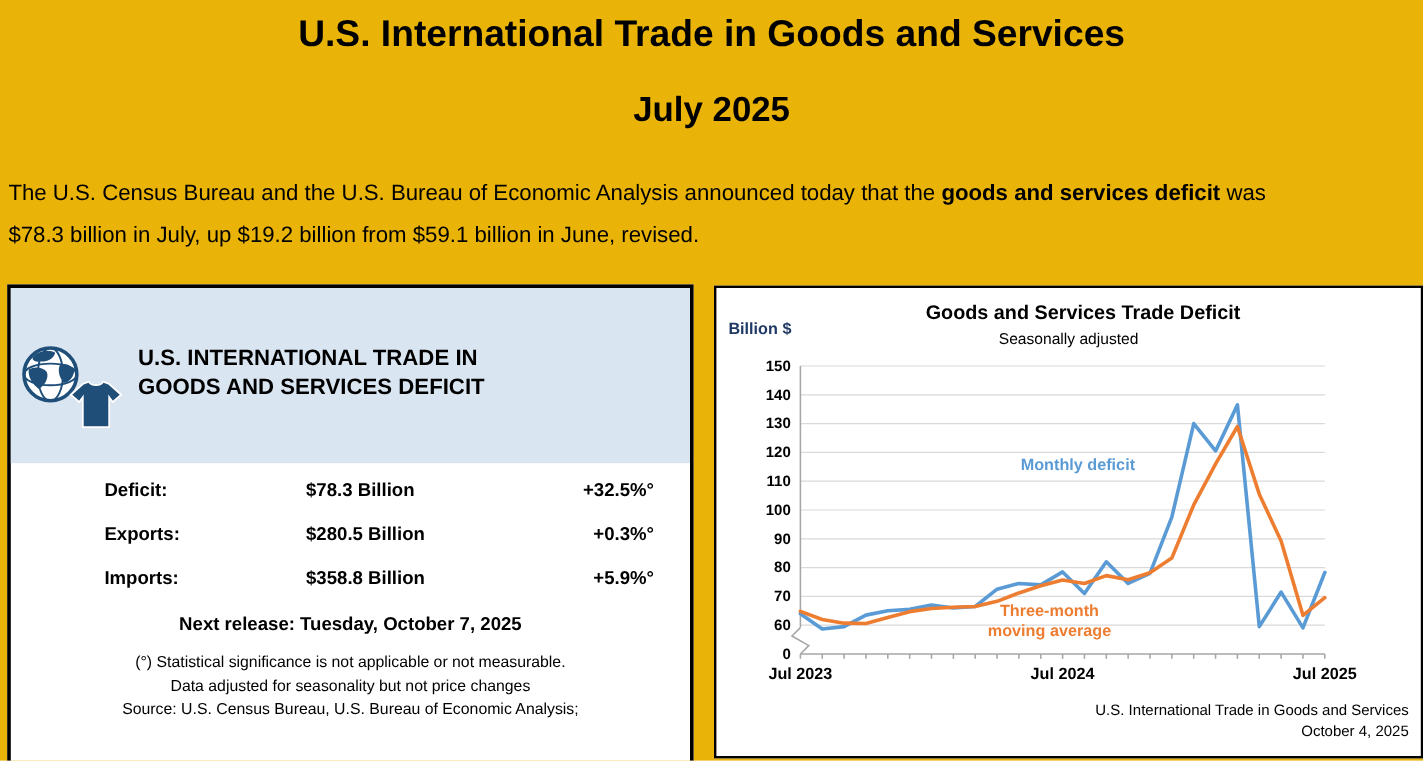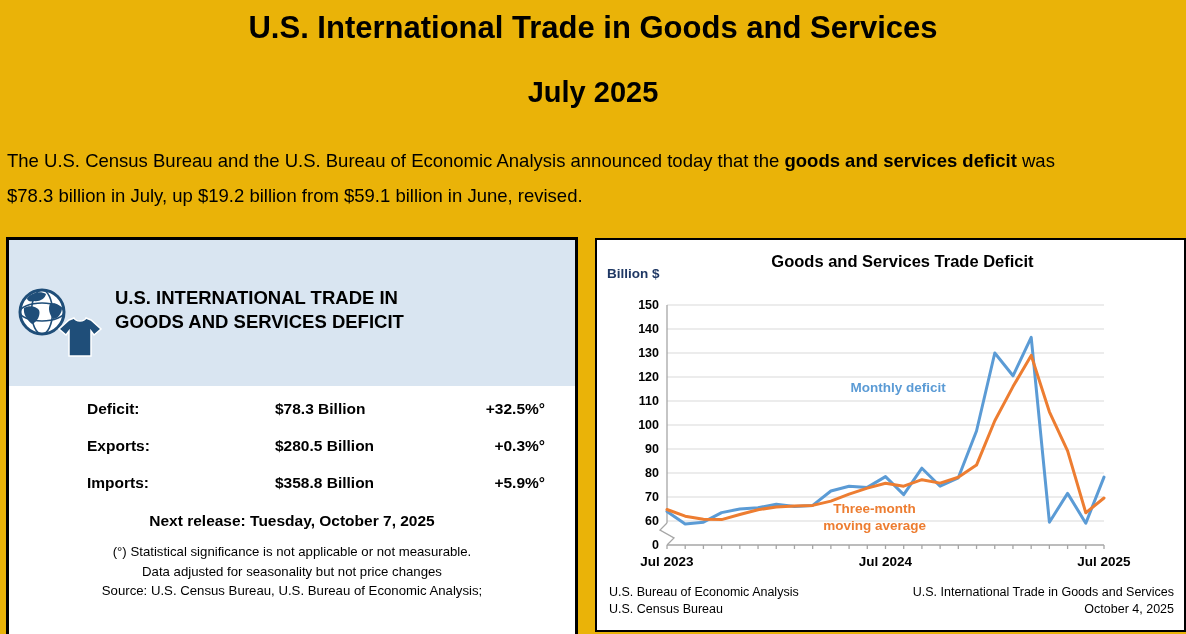--- a/index.html
+++ b/index.html
@@ -20,21 +20,21 @@
     border:3px solid #000; background:#fff; }
   .card-header { position:absolute; left:0; top:0; width:100%; height:146px; background:#D9E5F1; }
   .icon-cluster { position:absolute; left:8px; top:42px; width:92px; height:80px; }
   .globe-icon { position:absolute; left:0; top:4px; }
   .tshirt-icon { position:absolute; left:40px; top:34px; }
   .card-heading { position:absolute; left:106px; top:46px; width:440px;
     font-size:18.5px; font-weight:bold; line-height:24px; }
   .stats { position:absolute; left:0; top:152px; width:100%; }
   .stat-row { position:relative; height:37px; }
   .stat-label { position:absolute; left:78px; top:8px; font-size:15.5px; font-weight:bold; }
-  .stat-value { position:absolute; left:246px; top:8px; font-size:15.5px; font-weight:bold;margin-left:20px; }
+  .stat-value { position:absolute; left:246px; top:8px; font-size:15.5px; font-weight:bold; }
   .stat-change { position:absolute; right:30px; top:8px; width:130px; text-align:right;
     font-size:15.5px; font-weight:bold; }
   .next-release { position:absolute; left:0; top:272px; width:100%; text-align:center;
     font-size:15.5px; font-weight:bold; }
   .footnotes { position:absolute; left:0; top:302px; width:100%; text-align:center;
     font-size:13.2px; line-height:19.5px; }
 
   
   .chart-panel { position:absolute; left:595px; top:238px; width:591px; height:394px;
     border:2px solid #000; background:#fff; }
@@ -110,20 +110,21 @@
 
     <div class="footnotes">
       <div>(°) Statistical significance is not applicable or not measurable.</div>
       <div>Data adjusted for seasonality but not price changes</div>
       <div>Source: U.S. Census Bureau, U.S. Bureau of Economic Analysis;</div>
     </div>
   </section>
 
   <section class="chart-panel">
     <div class="chart-title">Goods and Services Trade Deficit</div>
+    <div class="chart-subtitle">Seasonally adjusted</div>
     <div class="y-axis-title">Billion $</div>
 
     <svg id="chart-svg" viewBox="0 0 520 300">
         <text x="40" y="254" text-anchor="end" class="ax">0</text>
         <line x1="48" y1="226" x2="485" y2="226" stroke="#d9d9d9" stroke-width="1"></line>
         <text x="40" y="230" text-anchor="end" class="ax">60</text>
         <line x1="48" y1="202" x2="485" y2="202" stroke="#d9d9d9" stroke-width="1"></line>
         <text x="40" y="206" text-anchor="end" class="ax">70</text>
         <line x1="48" y1="178" x2="485" y2="178" stroke="#d9d9d9" stroke-width="1"></line>
         <text x="40" y="182" text-anchor="end" class="ax">80</text>
@@ -173,24 +174,20 @@
         <text x="266.5" y="271" text-anchor="middle" class="axb">Jul 2024</text>
         <text x="485" y="271" text-anchor="middle" class="axb">Jul 2025</text>
         <polyline points="48.0,216.4 66.2,229.1 84.4,227.2 102.6,217.6 120.8,214.0 139.0,212.8 157.3,209.2 175.5,211.6 193.7,210.4 211.9,196.0 230.1,191.2 248.3,192.4 266.5,181.6 284.7,199.6 302.9,173.2 321.1,191.2 339.3,182.8 357.5,136.0 375.8,58.0 394.0,80.8 412.2,42.4 430.4,227.2 448.6,198.4 466.8,228.2 485.0,182.1" fill="none" stroke="#5B9BD5" stroke-width="3" stroke-linejoin="round" stroke-linecap="round"></polyline>
         <polyline points="48.0,214.5 66.2,221.2 84.4,224.3 102.6,224.6 120.8,219.5 139.0,214.7 157.3,212.1 175.5,211.1 193.7,210.4 211.9,206.1 230.1,199.1 248.3,193.1 266.5,188.3 284.7,191.2 302.9,184.7 321.1,188.1 339.3,182.3 357.5,170.1 375.8,125.7 394.0,91.6 412.2,60.4 430.4,116.8 448.6,155.9 466.8,217.8 485.0,203.0" fill="none" stroke="#ED7D31" stroke-width="3" stroke-linejoin="round" stroke-linecap="round"></polyline>
         <text x="279.2458333333333" y="97" text-anchor="middle" class="slab" fill="#5B9BD5">Monthly deficit</text>
         <text x="255.575" y="218" text-anchor="middle" class="slab" fill="#ED7D31">Three-month</text>
         <text x="255.575" y="235" text-anchor="middle" class="slab" fill="#ED7D31">moving average</text>
       </svg>
 
     <div class="chart-footer">
-      <div class="left">
-        <div>U.S. Bureau of Economic Analysis</div>
-        <div>U.S. Census Bureau</div>
-      </div>
       <div class="right">
         <div>U.S. International Trade in Goods and Services</div>
         <div>October 4, 2025</div>
       </div>
     </div>
   </section>
 
 </div>
 
 </body></html>

